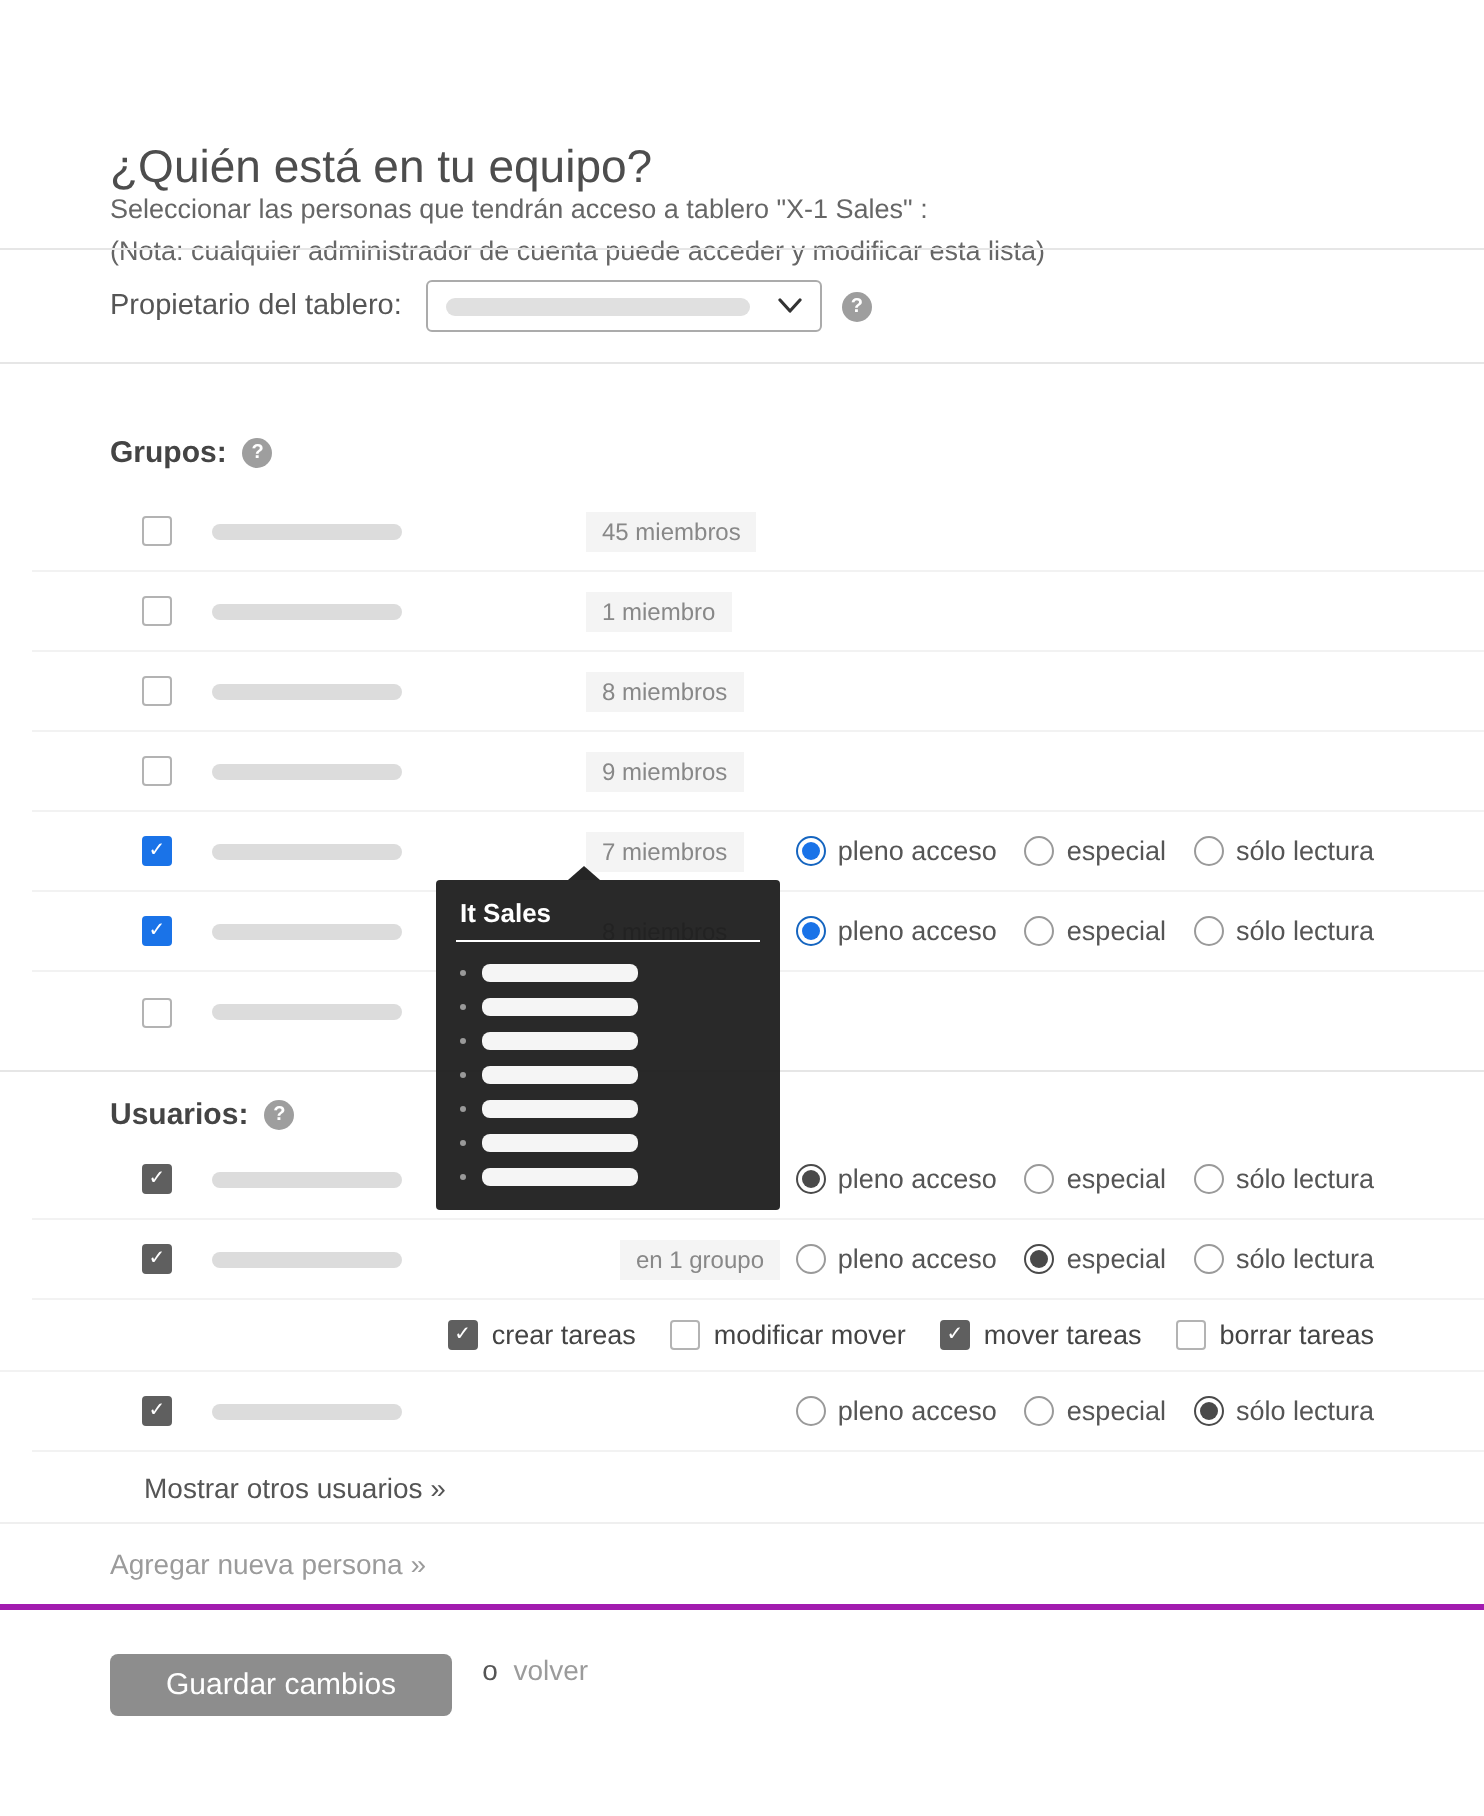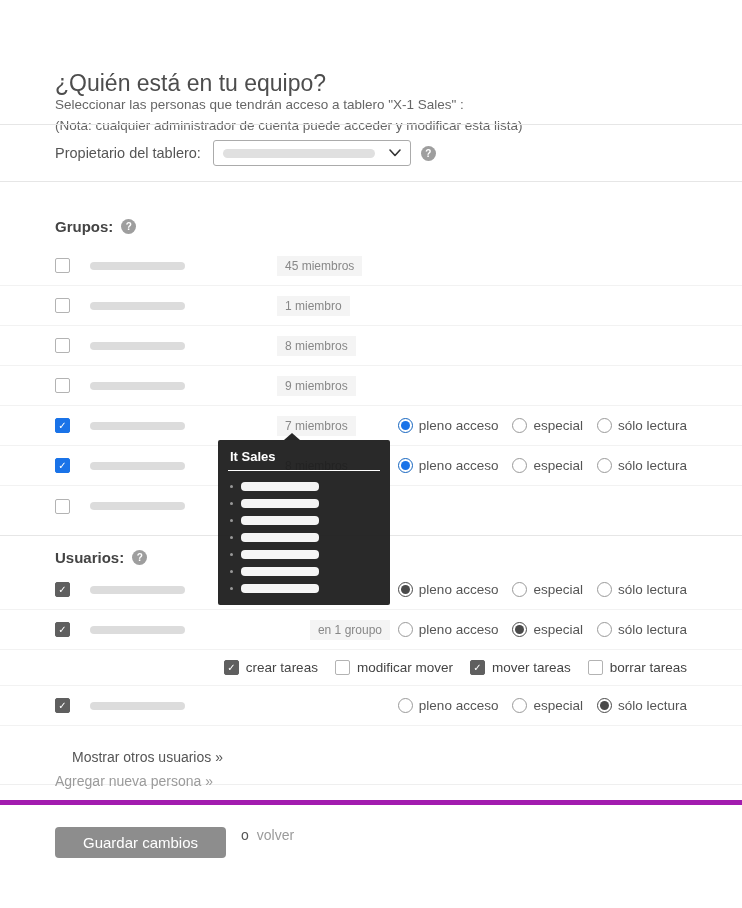--- a/index.html
+++ b/index.html
@@ -23,21 +23,21 @@
   .section-header { display:flex; align-items:center; gap:8px; font-size:15px; font-weight:bold; color:#444; }
   .groups-header { position:absolute; top:218px; left:55px; }
   .users-header-wrap { position:absolute; top:535px; left:0; right:0; border-top:1px solid #e6e6e6; padding:13px 55px 0; }
 
   .help { width:15px; height:15px; border-radius:50%; background:#9e9e9e; color:#fff; font-size:10px;
     font-weight:bold; display:inline-flex; align-items:center; justify-content:center; cursor:pointer; flex:none; }
 
   .rows { position:absolute; left:0; right:0; }
   #group-rows { top:246px; }
   #user-rows { top:570px; }
-  .row { height:40px; display:flex; align-items:center; padding:0 55px; border-bottom:1px solid #f2f2f2; position:relative; }
+  .row { height:40px; display:flex; align-items:center; padding:0 55px; border-bottom:1px solid #f2f2f2; position:relative;margin-left:16px; }
   #group-rows .row:last-child { border-bottom:none; }
 
   .checkbox { width:15px; height:15px; border:1px solid #b3b3b3; border-radius:2px; background:#fff; flex:none;
     display:inline-flex; align-items:center; justify-content:center; font-size:10px; line-height:1; color:#fff; cursor:pointer; }
   .checkbox.checked-blue { background:#1a73e8; border-color:#1a73e8; }
   .checkbox.checked-gray { background:#5f5f5f; border-color:#5f5f5f; }
   .row > .checkbox { margin-right:20px; }
 
   .bar { width:95px; height:8px; border-radius:4px; background:#dcdcdc; }
 
@@ -51,24 +51,24 @@
   .radio.sel-blue { border-color:#1565c0; }
   .radio.sel-blue::after { content:""; position:absolute; left:2px; top:2px; width:9px; height:9px; border-radius:50%; background:#1a73e8; }
   .radio.sel-gray { border-color:#4a4a4a; }
   .radio.sel-gray::after { content:""; position:absolute; left:2px; top:2px; width:9px; height:9px; border-radius:50%; background:#4a4a4a; }
   .radio-label { font-size:13.5px; color:#555; margin-left:6px; white-space:nowrap; }
 
   .perm-row { height:36px; display:flex; align-items:center; justify-content:flex-end; gap:17px;
     padding:0 55px; border-bottom:1px solid #f2f2f2; }
   .perm-item { display:flex; align-items:center; gap:7px; font-size:13.5px; color:#444; cursor:pointer; }
 
-  .link-row1 { position:absolute; top:749px; left:0; right:0; height:36px; display:flex; align-items:flex-start;
+  .link-row1 { position:absolute; top:726px; left:0; right:0; height:36px; display:flex; align-items:center;
     padding:0 55px 0 72px; border-bottom:1px solid #efefef; }
   .link-row2 { position:absolute; top:762px; left:0; right:0; height:43px; display:flex; align-items:center;
-    padding:0 55px; border-bottom:5px solid #a21caf; }
+    padding:0 55px; border-bottom:3px solid #a21caf; }
   .link1 { font-size:14px; color:#555; text-decoration:none; cursor:pointer; }
   .link2 { font-size:14px; color:#9b9b9b; text-decoration:none; cursor:pointer; }
 
   .footer { position:absolute; top:827px; left:55px; display:flex; align-items:flex-start; gap:15px; }
   .btn { background:#8d8d8d; color:#fff; border:none; border-radius:4px; height:31px; padding:0 28px;
     font-size:15px; font-family:inherit; cursor:pointer; }
   .or-back { font-size:14px; }
   .or-text { color:#555; }
   .back-link { color:#9b9b9b; text-decoration:none; cursor:pointer; margin-left:4px; }
 

